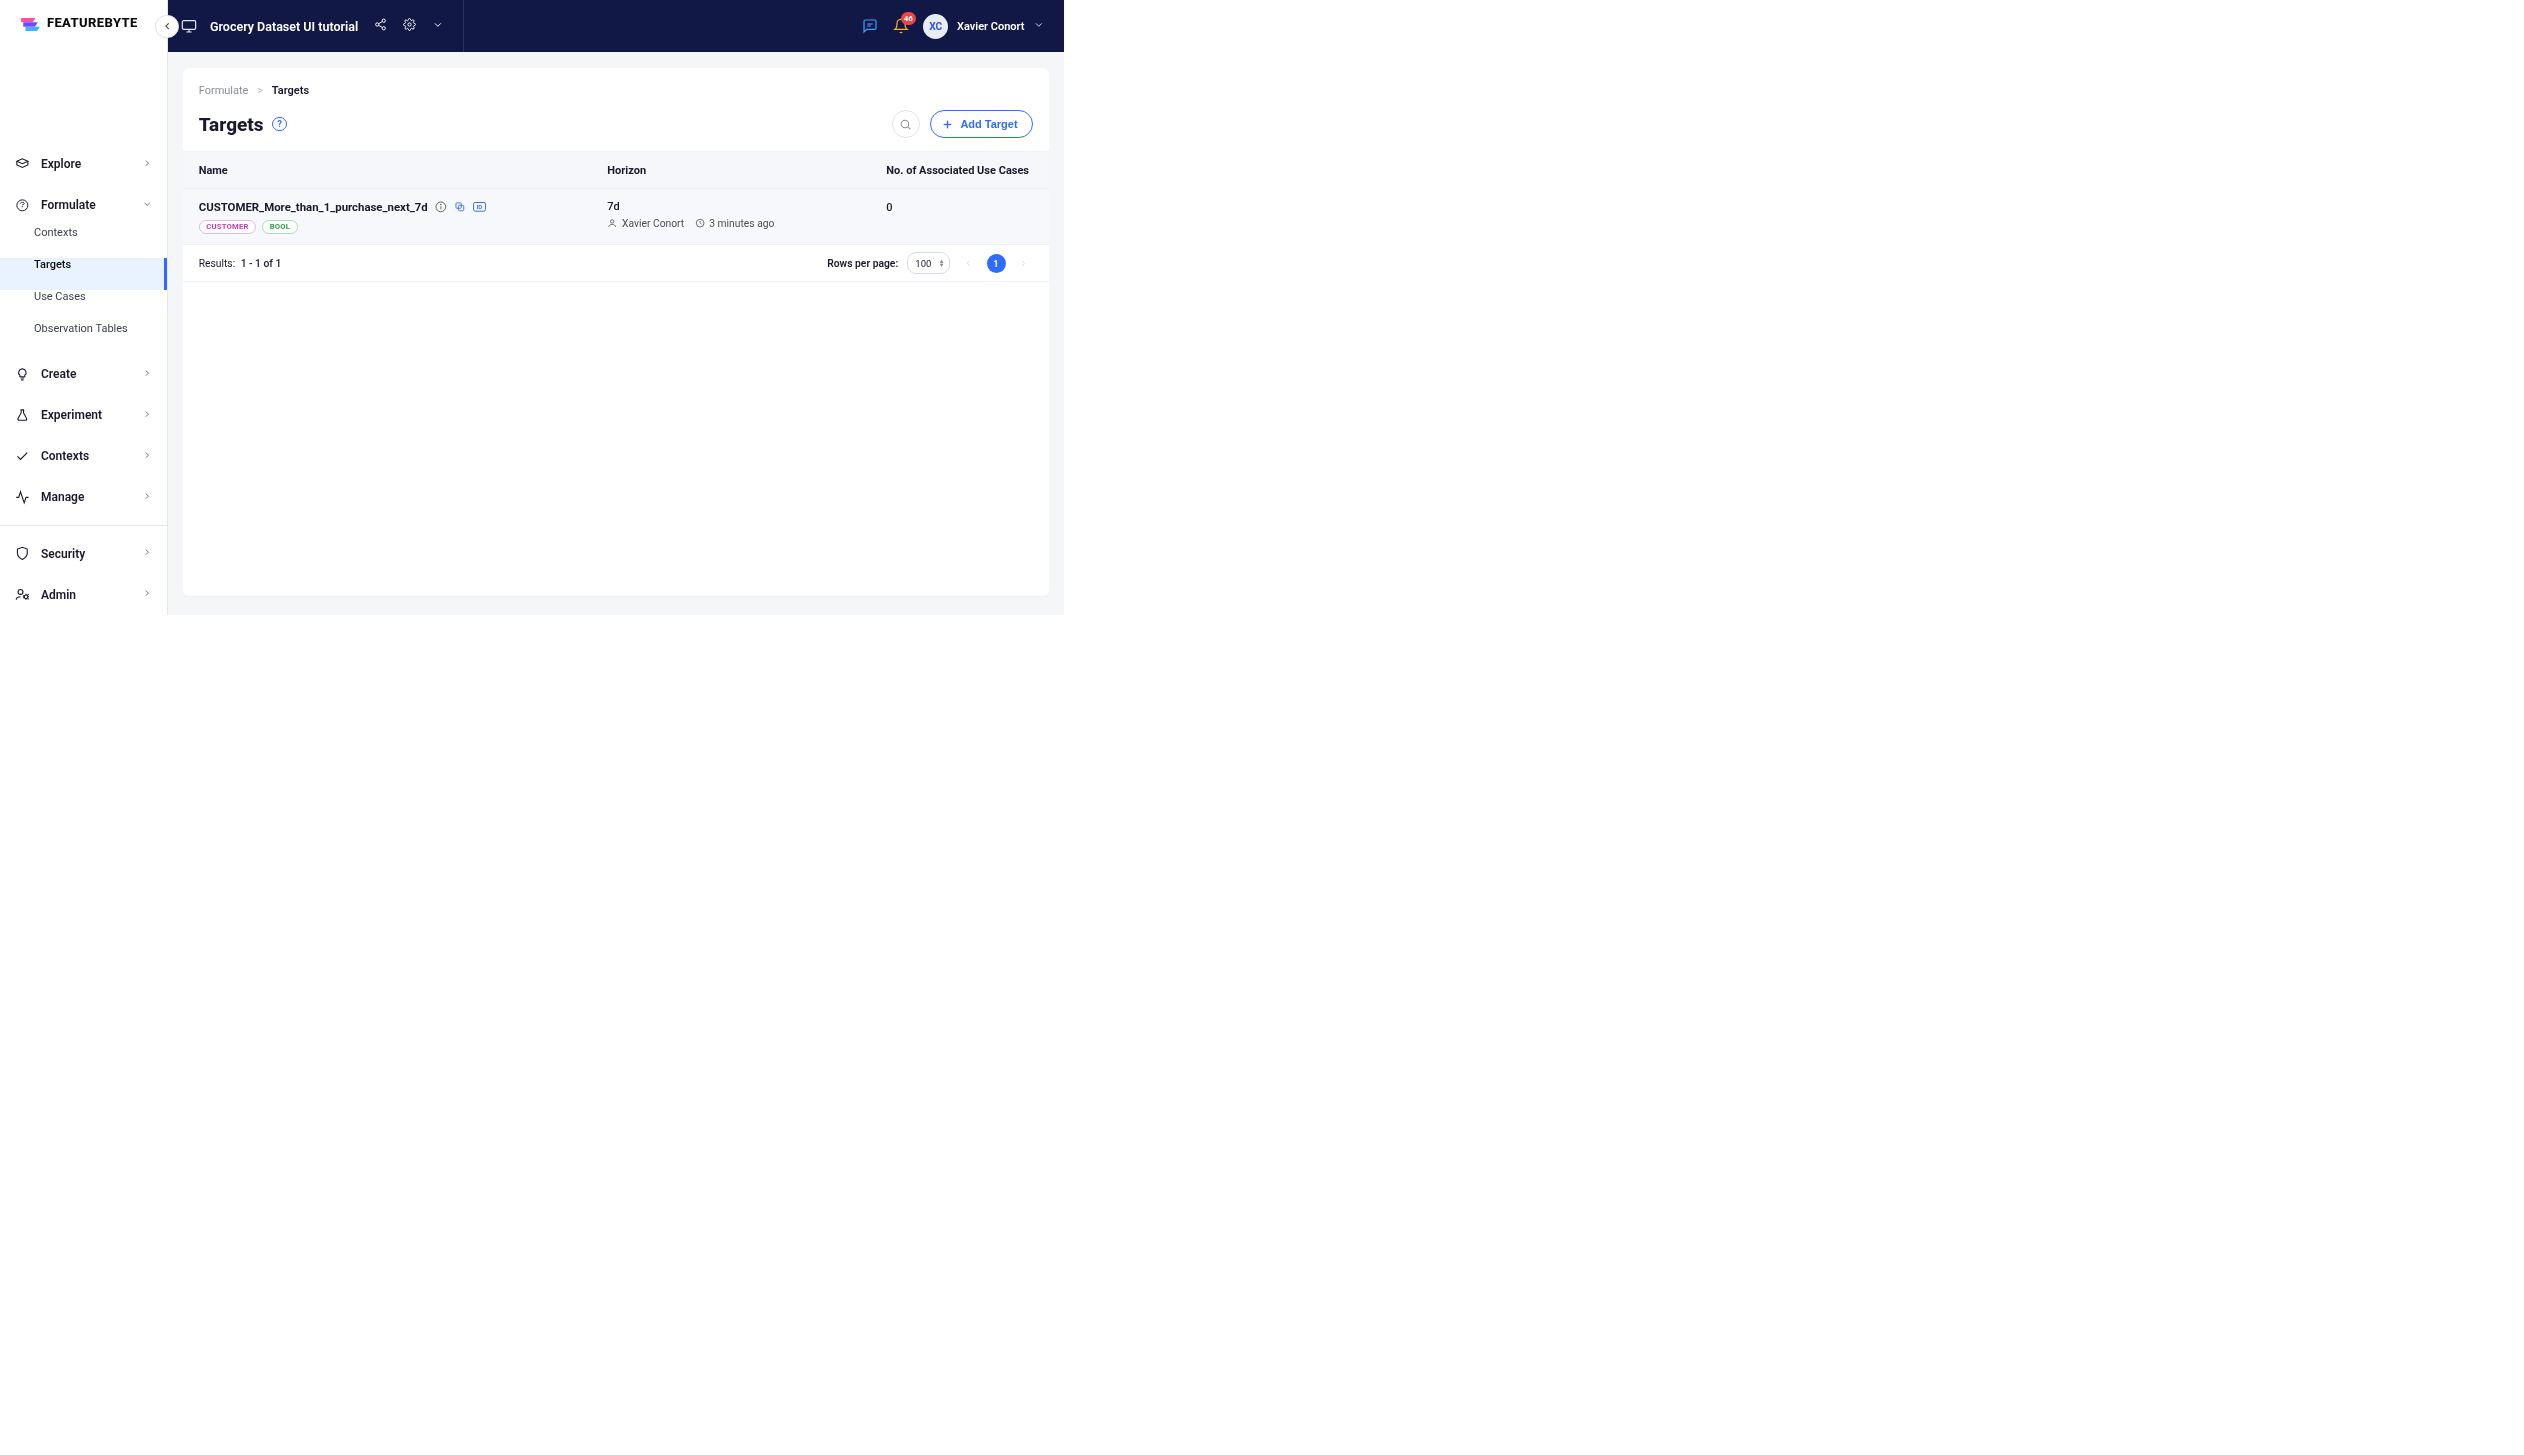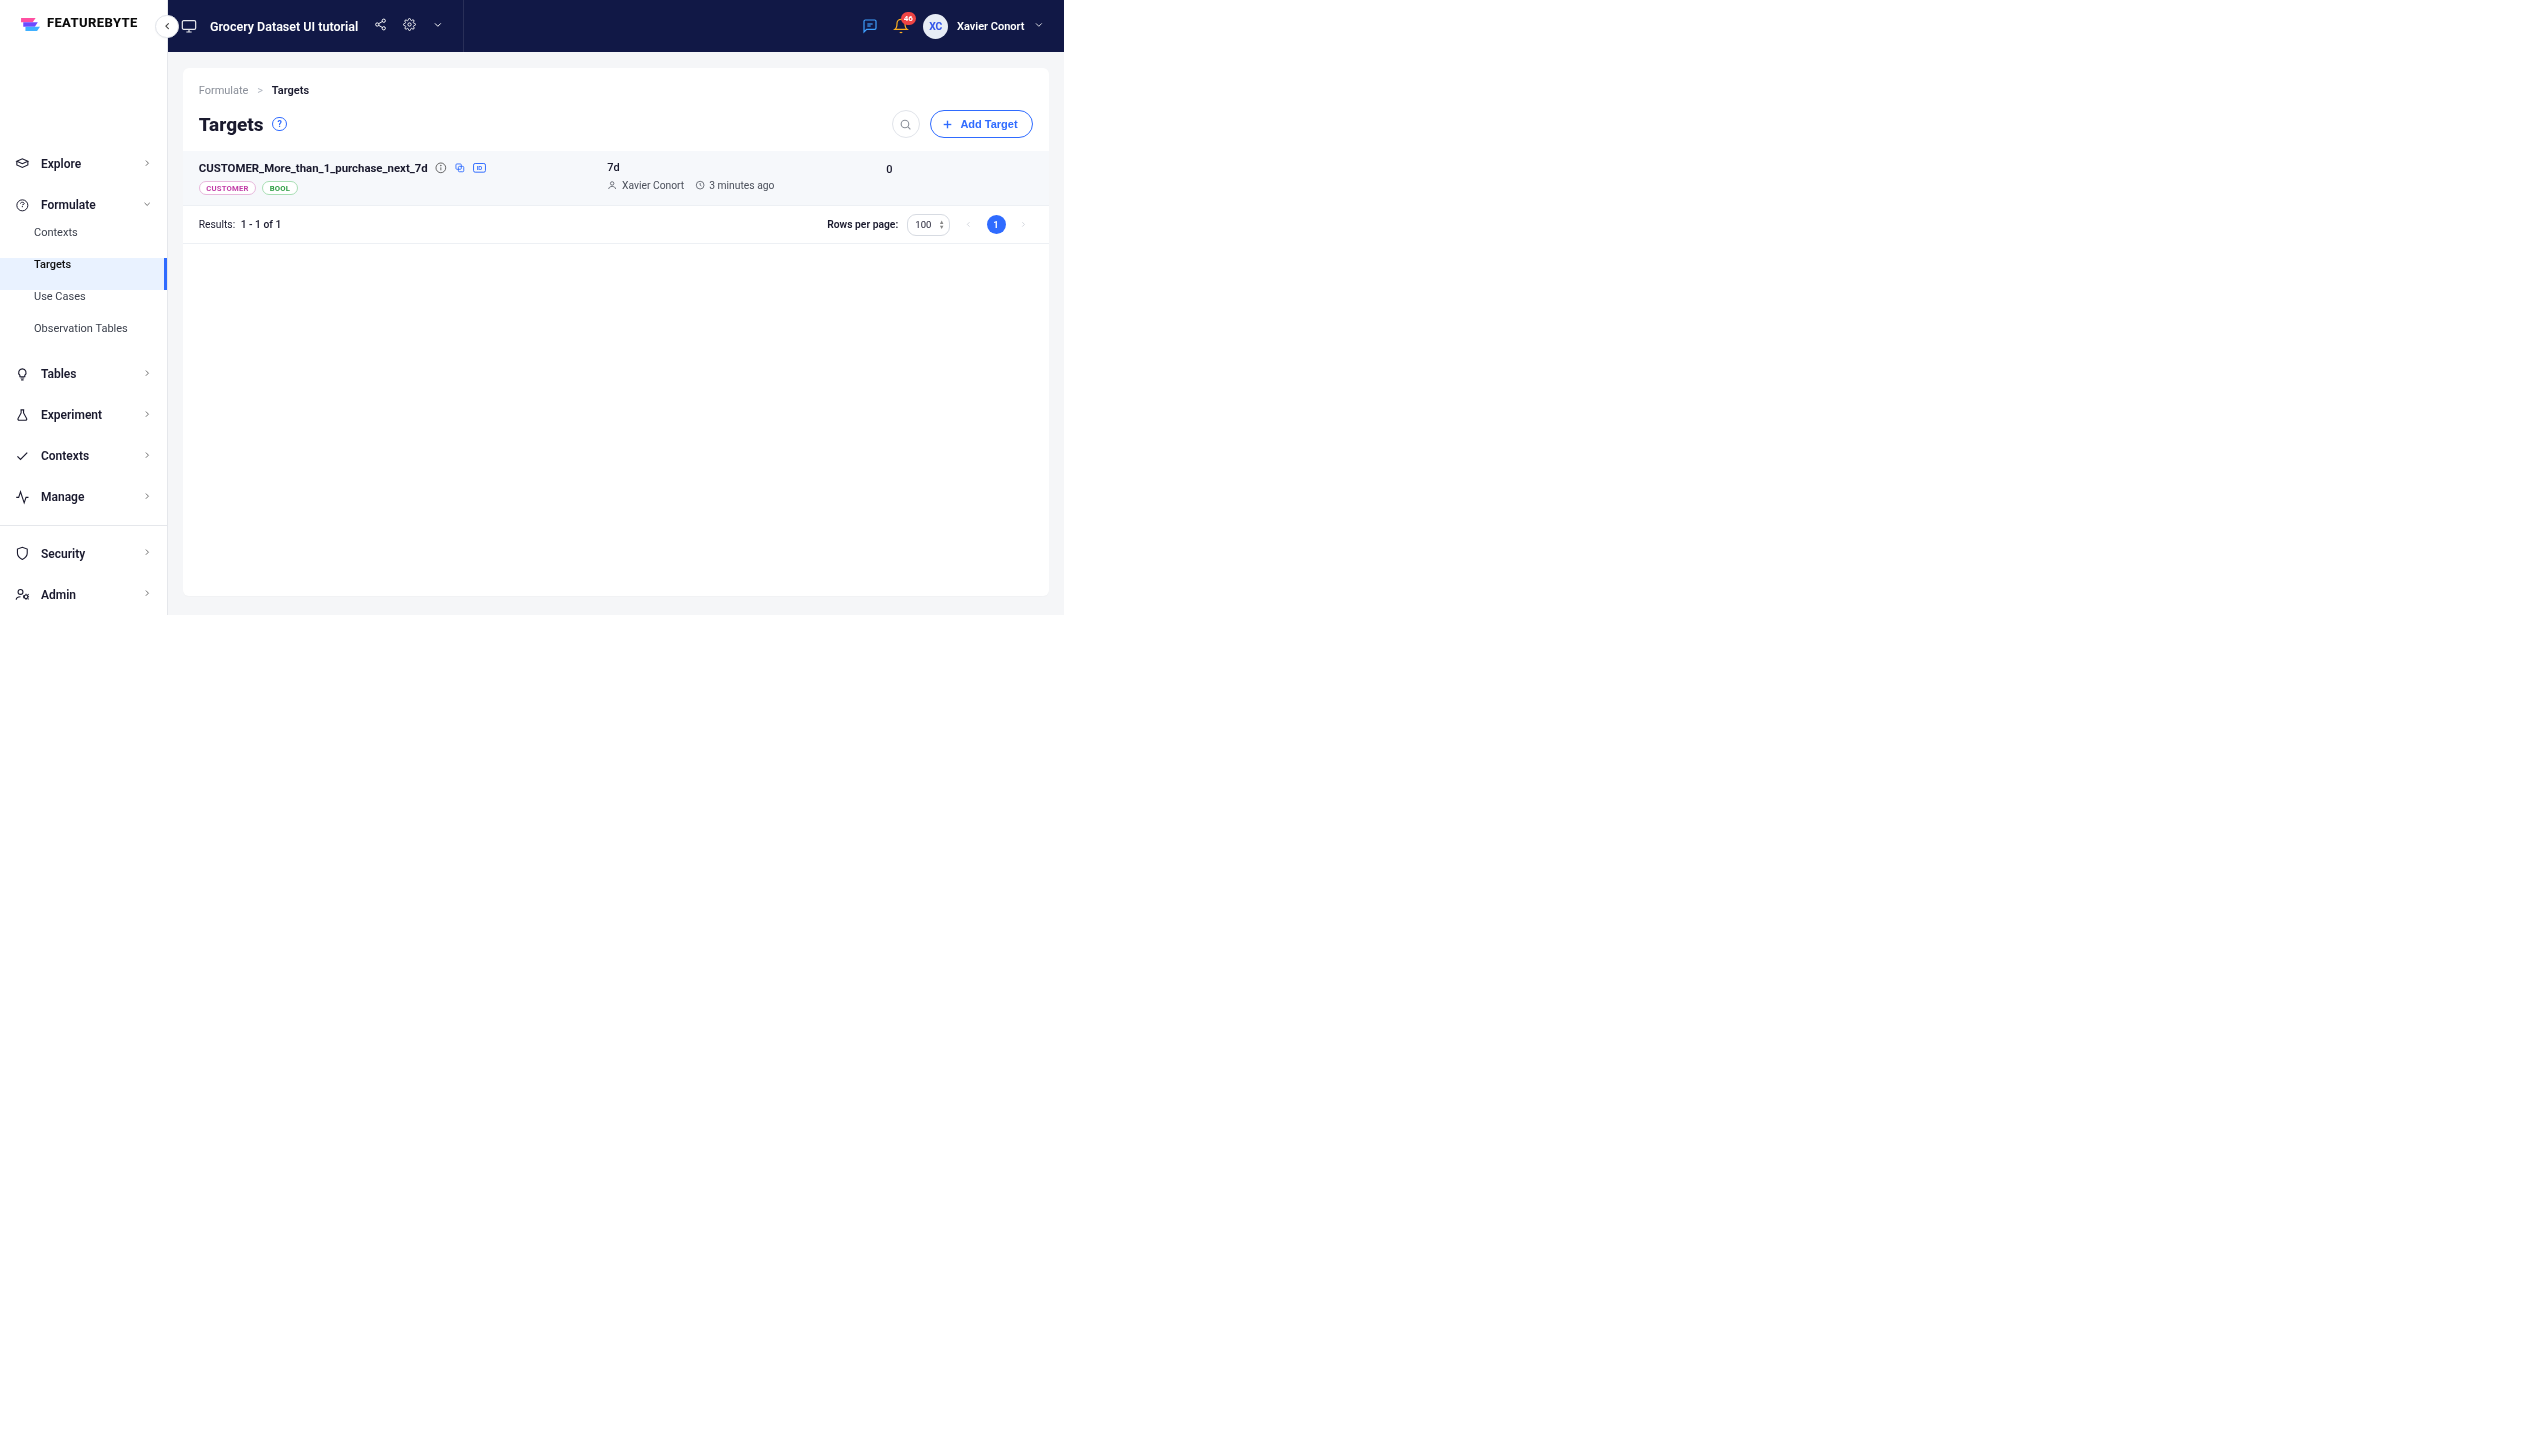--- a/index.html
+++ b/index.html
@@ -249,21 +249,21 @@
     </div>
 
     <div class="nav-group-hdr">
       <span class="lhs">
         <span class="icon-slot">
           <svg width="14.7" height="14.7" viewBox="0 0 24 24" fill="none" stroke="currentColor" stroke-width="1.8">
               <path d="M9 18h6M10 21h4"></path>
               <path d="M12 3a6 6 0 0 0-4 10.5V16h8v-2.5A6 6 0 0 0 12 3z"></path>
             </svg>
         </span>
-        <span>Tables</span>
+        <span>Create</span>
       </span>
       <span class="chev">
         <svg width="10.3" height="10.3" viewBox="0 0 24 24" fill="none" stroke="currentColor" stroke-width="2">
             <polyline points="9 18 15 12 9 6"></polyline>
           </svg>
       </span>
     </div>
 
     <div class="nav-group-hdr">
       <span class="lhs">
@@ -439,20 +439,25 @@
               <svg width="13" height="13" viewBox="0 0 24 24" fill="none" stroke="currentColor" stroke-width="2.5">
                   <line x1="12" y1="5" x2="12" y2="19"></line>
                   <line x1="5" y1="12" x2="19" y2="12"></line>
                 </svg>
               <span>Add Target</span>
             </button>
           </div>
         </div>
 
         <div class="table">
+          <div class="thead">
+            <div>Name</div>
+            <div>Horizon</div>
+            <div>No. of Associated Use Cases</div>
+          </div>
 
           <div class="trow">
             <div class="cell-name">
               <div class="name-line">
                 <span>CUSTOMER_More_than_1_purchase_next_7d</span>
                 <span class="info-ic">
                   <svg width="11.7" height="11.7" viewBox="0 0 24 24" fill="none" stroke="currentColor" stroke-width="1.8">
                       <circle cx="12" cy="12" r="10"></circle>
                       <line x1="12" y1="11" x2="12" y2="17"></line>
                       <circle cx="12" cy="7.5" r="0.8" fill="currentColor"></circle>

